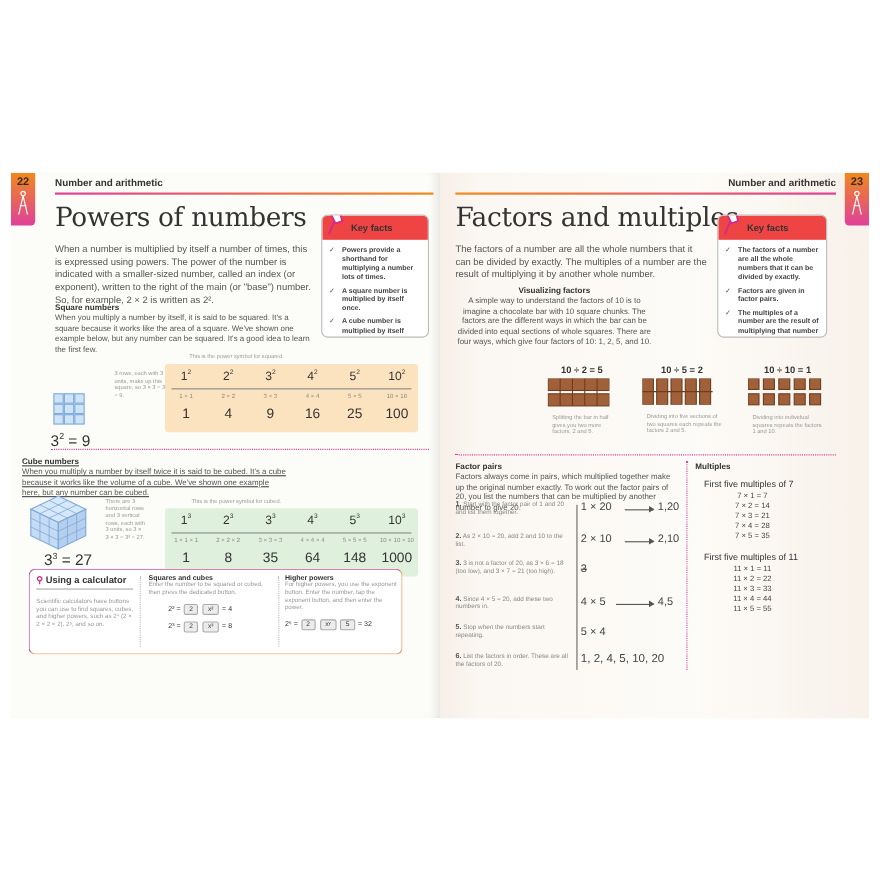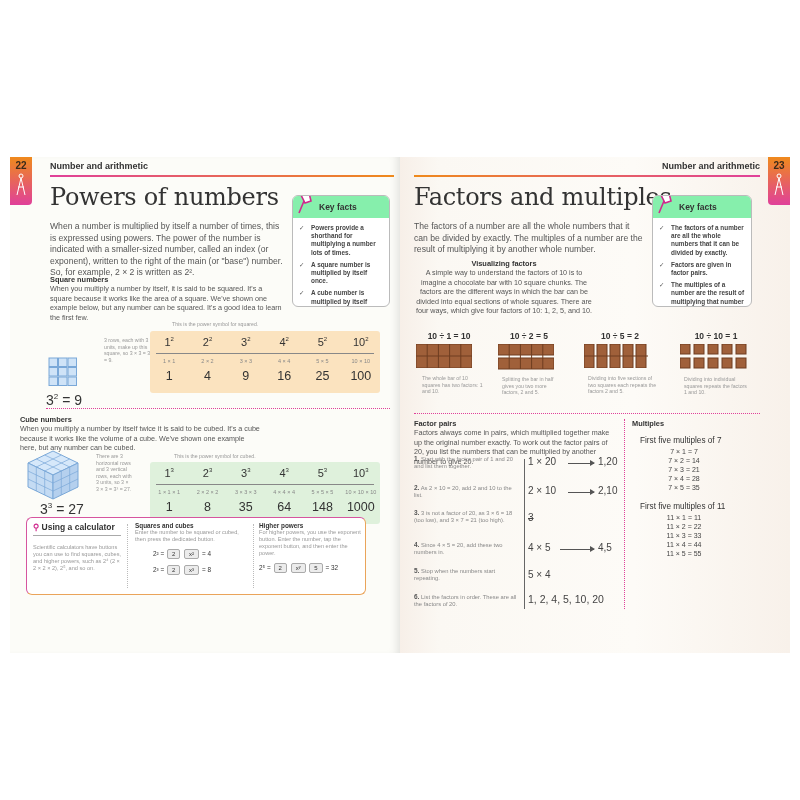--- a/index.html
+++ b/index.html
@@ -25,21 +25,21 @@
 
   h1 { position: absolute; top: 26px; font-family: "DejaVu Serif", serif; font-weight: normal; font-size: 24px; color: #333; letter-spacing: -0.3px; }
   .page.left h1 { left: 40px; }
   .page.right h1 { left: 14px; }
 
   .intro { position: absolute; font-size: 8.6px; line-height: 11.5px; color: #555; }
   .subhead { font-weight: bold; font-size: 7.4px; color: #333; }
   .body-small { font-size: 7.2px; line-height: 9.5px; color: #555; }
 
   .keyfacts { position: absolute; border: 1px solid #bbb; border-radius: 6px; background: #fff; overflow: hidden; }
-  .keyfacts .kf-head { height: 22px; background: #86efac; font-weight: bold; font-size: 8.5px; color: #333; padding: 6px 0 0 26px; position: relative; }
+  .keyfacts .kf-head { height: 22px; background: #ef4444; font-weight: bold; font-size: 8.5px; color: #333; padding: 6px 0 0 26px; position: relative; }
   .keyfacts .pin { position: absolute; left: 2px; top: -7px; }
   .keyfacts ul { list-style: none; padding: 6px 6px 4px 6px; }
   .keyfacts li { position: relative; padding-left: 12px; font-size: 6.4px; line-height: 8.2px; font-weight: bold; color: #444; margin-bottom: 4px; }
   .keyfacts li .tick { position: absolute; left: 0; top: 0; font-weight: normal; color: #555; }
 
   .ptable { position: absolute; border-radius: 3px; }
   .ptable .row { display: flex; }
   .ptable .cell { flex: 1; text-align: center; }
   .ptable .powers .cell { font-size: 11px; color: #333; padding-top: 5px; height: 22px; }
   .ptable .powers sup { font-size: 6px; }
@@ -159,21 +159,21 @@
         <div class="cell">4</div>
         <div class="cell">9</div>
         <div class="cell">16</div>
         <div class="cell">25</div>
         <div class="cell">100</div>
       </div>
     </div>
 
     <div class="dotted" style="left:36px; right:10px; top:251px;"></div>
 
-    <div style="position:absolute; left:10px; top:258px; width:240px;">
+    <div style="position:absolute; left:10px; top:258px; width:240px;text-decoration:underline;">
       <div class="subhead">Cube numbers</div>
       <div class="body-small">When you multiply a number by itself twice it is said to be cubed. It's a cube because it works like the volume of a cube. We've shown one example here, but any number can be cubed.</div>
     </div>
 
     <svg style="position:absolute; left:16px; top:292px;" width="54" height="52" viewBox="0 0 54 52">
       <polygon points="27,2 52,14 27,26 2,14" fill="#d6e8fa" stroke="#7aa8d8" stroke-width="1"></polygon>
       <polygon points="2,14 27,26 27,50 2,38" fill="#c4dbf3" stroke="#7aa8d8" stroke-width="1"></polygon>
       <polygon points="27,26 52,14 52,38 27,50" fill="#b5d0ee" stroke="#7aa8d8" stroke-width="1"></polygon>
       <g stroke="#7aa8d8" stroke-width="0.7" fill="none">
         <line x1="10.3" y1="10" x2="35.3" y2="22"></line>
@@ -292,34 +292,20 @@
         <li><span class="tick">✓</span><span>The multiples of a number are the result of multiplying that number by another whole number.</span></li>
       </ul>
     </div>
 
     <div style="position:absolute; left:14px; top:102px; width:180px;text-align:center;">
       <div class="subhead">Visualizing factors</div>
       <div class="body-small">A simple way to understand the factors of 10 is to imagine a chocolate bar with 10 square chunks. The factors are the different ways in which the bar can be divided into equal sections of whole squares. There are four ways, which give four factors of 10: 1, 2, 5, and 10.</div>
     </div>
 
     <div style="position:absolute; left:14px; top:174px; width:360px; height:80px;">
-      <div class="bar-group" style="left:0; width:70px;">
-        <div class="lbl">10 ÷ 1 = 10</div>
-        <svg width="56" height="24" viewBox="0 0 56 24" style="margin-left:2px;">
-            <rect x="0" y="0" width="56" height="24" fill="#a0603a" stroke="#6e3d20"></rect>
-            <g stroke="#6e3d20" stroke-width="1">
-              <line x1="11.2" y1="0" x2="11.2" y2="24"></line>
-              <line x1="22.4" y1="0" x2="22.4" y2="24"></line>
-              <line x1="33.6" y1="0" x2="33.6" y2="24"></line>
-              <line x1="44.8" y1="0" x2="44.8" y2="24"></line>
-              <line x1="0" y1="12" x2="56" y2="12"></line>
-            </g>
-          </svg>
-        <div class="note" style="position:static; padding-left:8px; margin-top:3px; width:70px;">The whole bar of 10 squares has two factors: 1 and 10.</div>
-      </div>
       <div class="bar-group" style="left:80px; width:70px;">
         <div class="lbl">10 ÷ 2 = 5</div>
         <svg width="56" height="26" viewBox="0 0 56 26" style="margin-left:4px;">
             <rect x="0" y="0" width="56" height="11" fill="#a0603a" stroke="#6e3d20"></rect>
             <rect x="0" y="14" width="56" height="11" fill="#a0603a" stroke="#6e3d20"></rect>
             <g stroke="#6e3d20">
               <line x1="11.2" y1="0" x2="11.2" y2="25"></line>
               <line x1="22.4" y1="0" x2="22.4" y2="25"></line>
               <line x1="33.6" y1="0" x2="33.6" y2="25"></line>
               <line x1="44.8" y1="0" x2="44.8" y2="25"></line>

